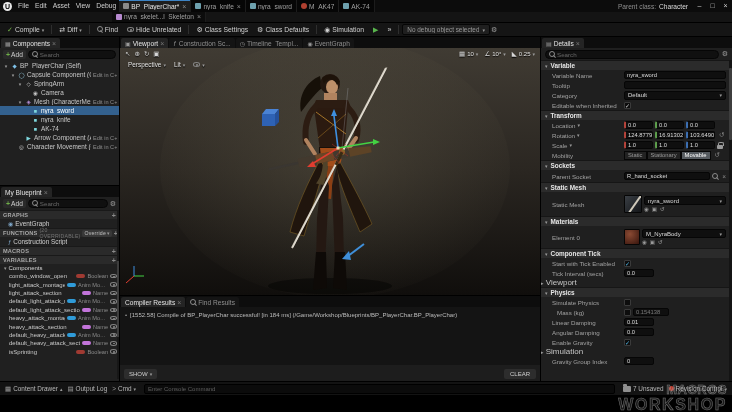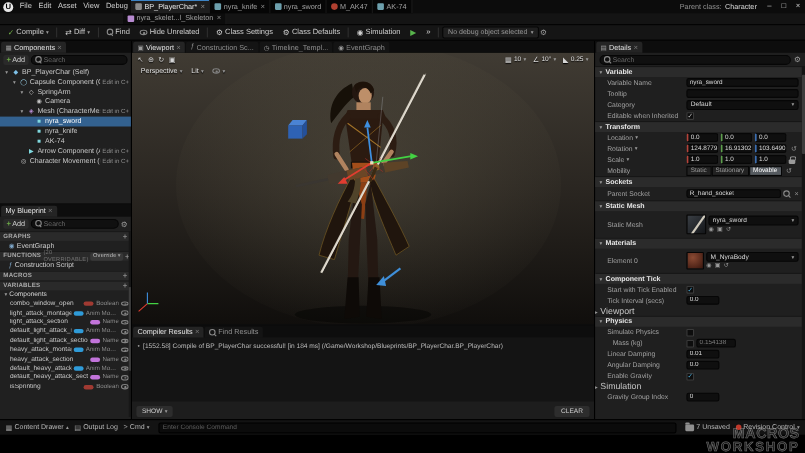--- a/index.html
+++ b/index.html
@@ -140,21 +140,21 @@
   .sic{font-size:6.5px;color:#9a9a9a;flex:none;}
   .console{flex:1;display:flex;align-items:center;background:#0b0b0b;border:1px solid #000;border-radius:2px;height:10px;padding:0 3px;margin:0 3px;min-width:0;}
   .console input{width:100%;background:transparent;border:none;outline:none;font-size:6px;color:#cfcfcf;}
   .console input::placeholder{color:#5e5e5e;}
   .revdot{width:5px;height:5px;border-radius:50%;background:#c0392b;flex:none;}
   .i-folder{width:8px;height:6px;background:#8f8f8f;border-radius:1px;position:relative;flex:none;}
   .i-folder::before{content:"";position:absolute;top:-2px;left:0;width:4px;height:2px;background:#8f8f8f;border-radius:1px 1px 0 0;}
   #blackstrip{position:absolute;left:0;right:0;bottom:0;height:17px;background:#000;}
   .watermark{position:absolute;right:5px;bottom:0;text-align:right;line-height:.95;z-index:9;font-weight:bold;color:rgba(150,150,150,0.18);-webkit-text-stroke:0.5px rgba(170,170,170,0.65);letter-spacing:.5px;}
   .watermark .l1{font-size:13px;}
-  .watermark .l2{font-size:12px;letter-spacing:1.6px;}
+  .watermark .l2{font-size:16px;letter-spacing:1.6px;}
 </style>
 </head>
 <body>
 
 <div id="window">
 
   <div id="titlebar">
     <span class="ue-logo">U</span>
     <span class="menu-item">File</span>
     <span class="menu-item">Edit</span>

